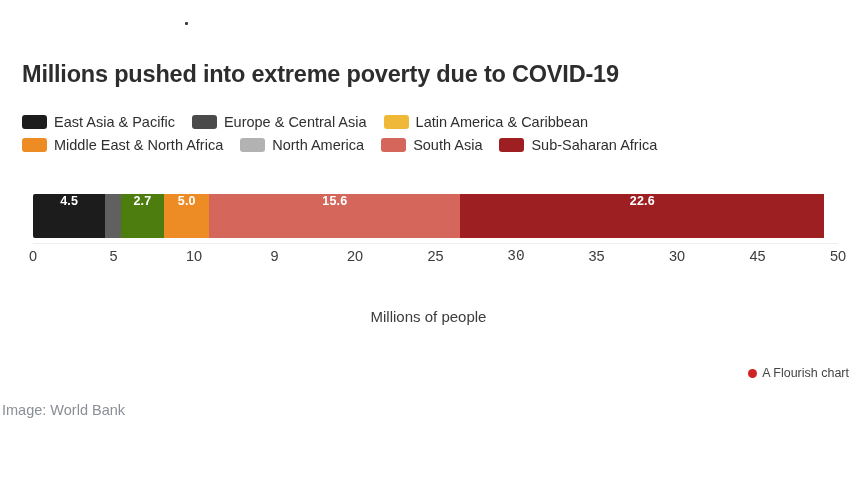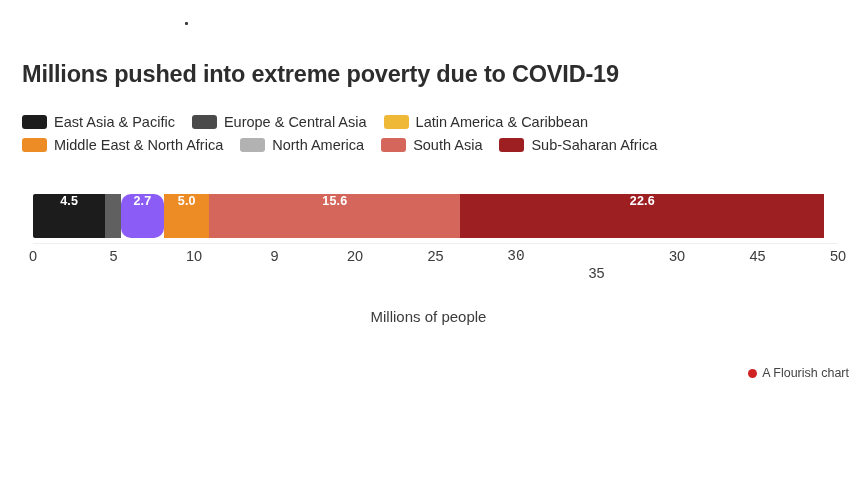--- a/index.html
+++ b/index.html
@@ -207,21 +207,21 @@
         </div>
       </div>
   </div>
 
   <div class="plot">
     <div class="bar">
         <div class="bar-seg" style="width: 9%; background: rgb(28, 28, 28);">
           <span class="bar-seg-label" style="color: rgb(255, 255, 255);">4.5</span>
         </div>
         <div class="bar-seg" style="width: 1.9%; background: rgb(96, 96, 96);"></div>
-        <div class="bar-seg" style="width: 5.4%; background: #8b5cf6; border-radius: 10px;">
+        <div class="bar-seg" style="width: 5.4%; background: #4d7c0f;">
           <span class="bar-seg-label" style="color: rgb(255, 255, 255);">2.7</span>
         </div>
         <div class="bar-seg" style="width: 5.6%; background: rgb(237, 139, 37);">
           <span class="bar-seg-label" style="color: rgb(255, 255, 255);">5.0</span>
         </div>
         <div class="bar-seg" style="width: 31.2%; background: rgb(212, 102, 91);">
           <span class="bar-seg-label" style="color: rgb(255, 255, 255);">15.6</span>
         </div>
         <div class="bar-seg" style="width: 45.2%; background: rgb(158, 31, 34);">
           <span class="bar-seg-label" style="color: rgb(255, 255, 255);">22.6</span>
@@ -231,26 +231,27 @@
 
   <div class="axis-line"></div>
   <div class="axis-ticks">
       <div class="axis-tick" style="left: 0%;">0</div>
       <div class="axis-tick" style="left: 10%;">5</div>
       <div class="axis-tick" style="left: 20%;">10</div>
       <div class="axis-tick" style="left: 30%;">9</div>
       <div class="axis-tick" style="left: 40%;">20</div>
       <div class="axis-tick" style="left: 50%;">25</div>
       <div class="axis-tick" style="left: 60%; font-family: Liberation Mono, monospace;">30</div>
-      <div class="axis-tick" style="left: 70%; margin-top: 17px;">35</div>
+      <div class="axis-tick" style="left: 70%;">35</div>
       <div class="axis-tick" style="left: 80%;">30</div>
       <div class="axis-tick" style="left: 90%;">45</div>
       <div class="axis-tick" style="left: 100%;">50</div>
     </div>
 
   <div class="axis-title">Millions of people</div>
 
   <div class="flourish-credit">
     <span class="flourish-dot"></span>
     <span>A Flourish chart</span>
   </div>
 
+  <div class="source-caption">Image: World Bank</div>
 </div>
 
 </body></html>

